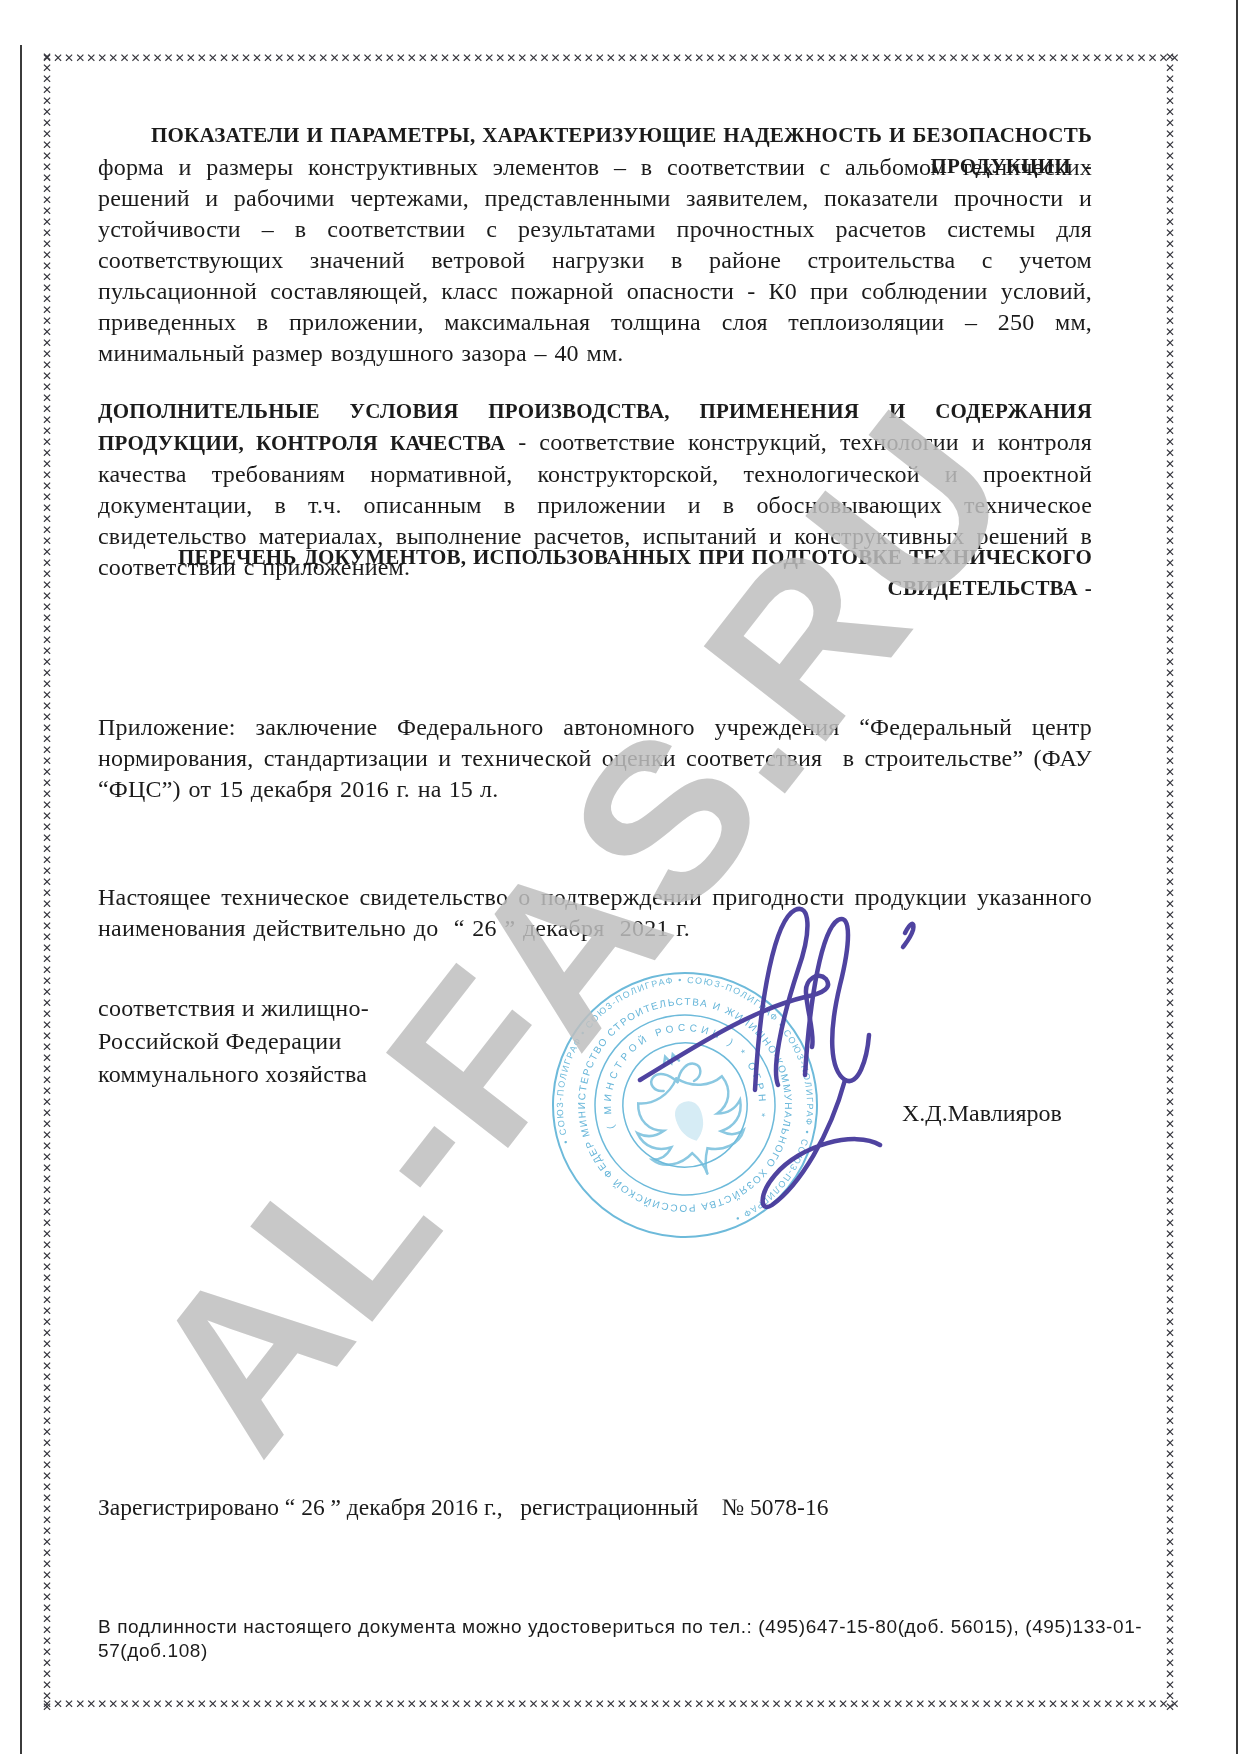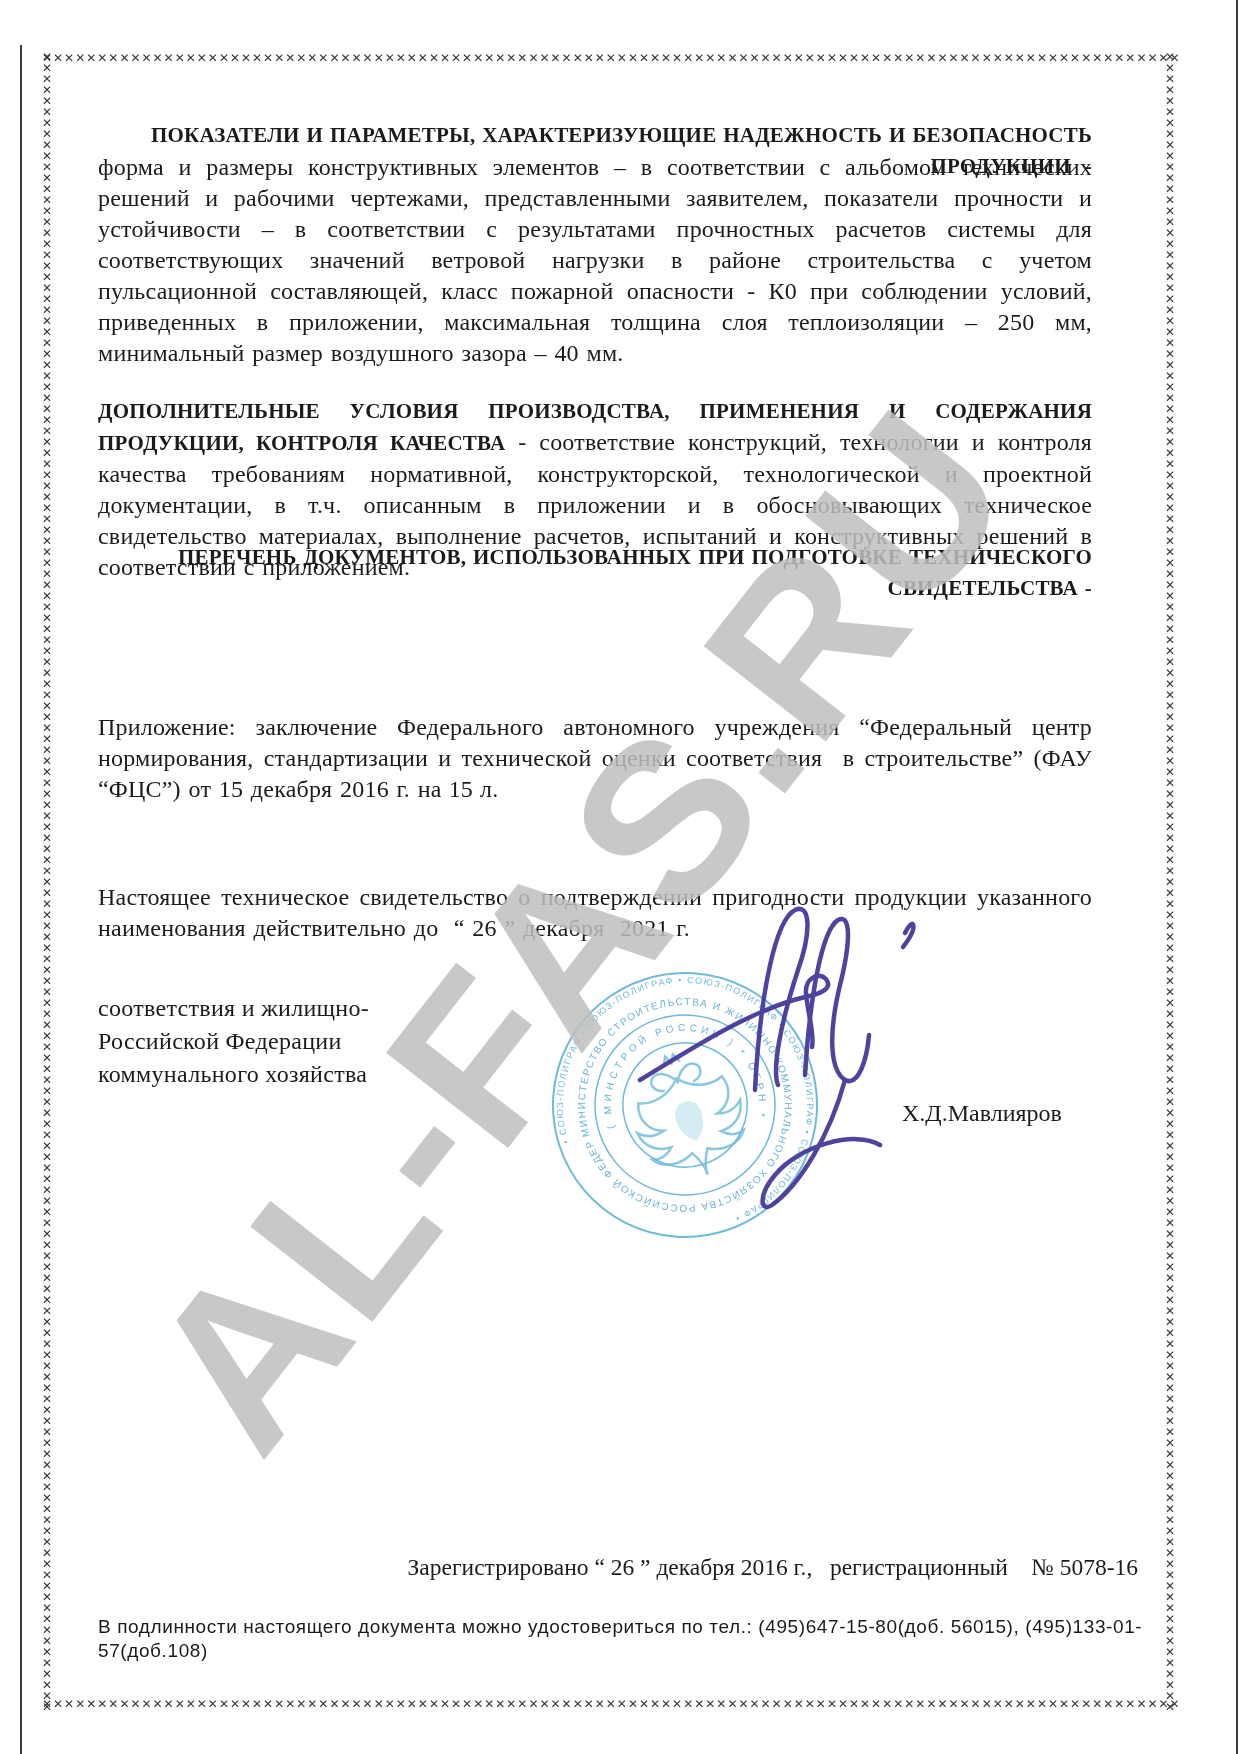--- a/index.html
+++ b/index.html
@@ -18,21 +18,21 @@
   .edge-r{position:absolute;left:1236px;top:0;width:2px;height:1754px;background:#3b3b3b;z-index:1;}
   
   .text{position:absolute;left:98px;width:994px;font-size:24px;line-height:31px;
         letter-spacing:0.2px;word-spacing:1.5px;text-align:justify;z-index:2;}
   .hd{font-weight:bold;font-size:21px;letter-spacing:0.2px;text-align:right;}
   .hd-inline{font-weight:bold;font-size:21px;}
   .u{margin:0 7px;}
   .signer{position:absolute;left:98px;top:992px;width:420px;font-size:24px;line-height:33px;
           letter-spacing:0.3px;z-index:2;}
   .signer-name{position:absolute;left:902px;top:1100px;font-size:24px;z-index:2;}
-  .reg{position:absolute;left:98px;top:1552px;width:1040px;font-size:23.5px;line-height:31px;z-index:2;text-align:right;}
+  .reg{position:absolute;left:98px;top:1492px;width:1040px;font-size:23.5px;line-height:31px;z-index:2;}
   .verify{position:absolute;left:98px;top:1615px;width:1060px;font-family:"Liberation Sans", sans-serif;
           font-size:19px;letter-spacing:0.6px;line-height:24px;z-index:2;}
   
   .seal{position:absolute;left:545px;top:965px;width:280px;height:280px;z-index:3;}
   .autograph{position:absolute;left:595px;top:870px;width:430px;height:360px;z-index:4;}
   
   .watermark{position:absolute;left:580px;top:930px;transform:translate(-50%,-50%) rotate(-52deg);
              font-family:"Liberation Sans", sans-serif;font-weight:bold;font-size:225px;
              letter-spacing:4px;color:rgba(190,190,190,0.85);white-space:nowrap;z-index:6;
              user-select:none;}

